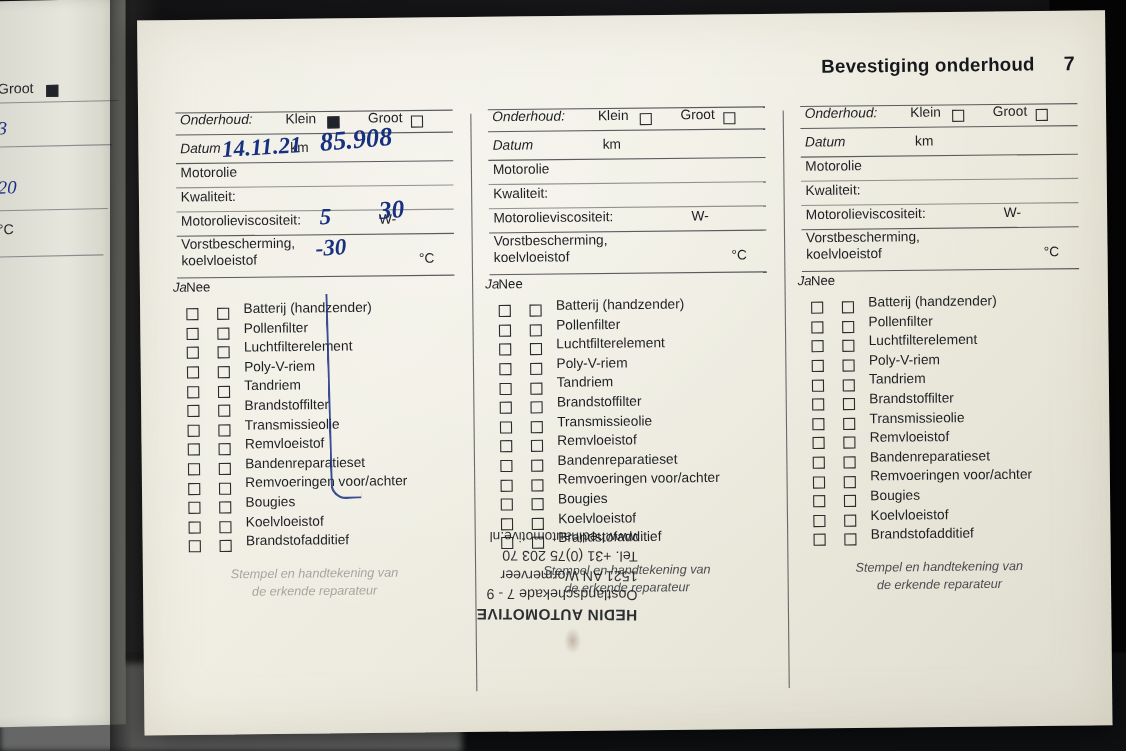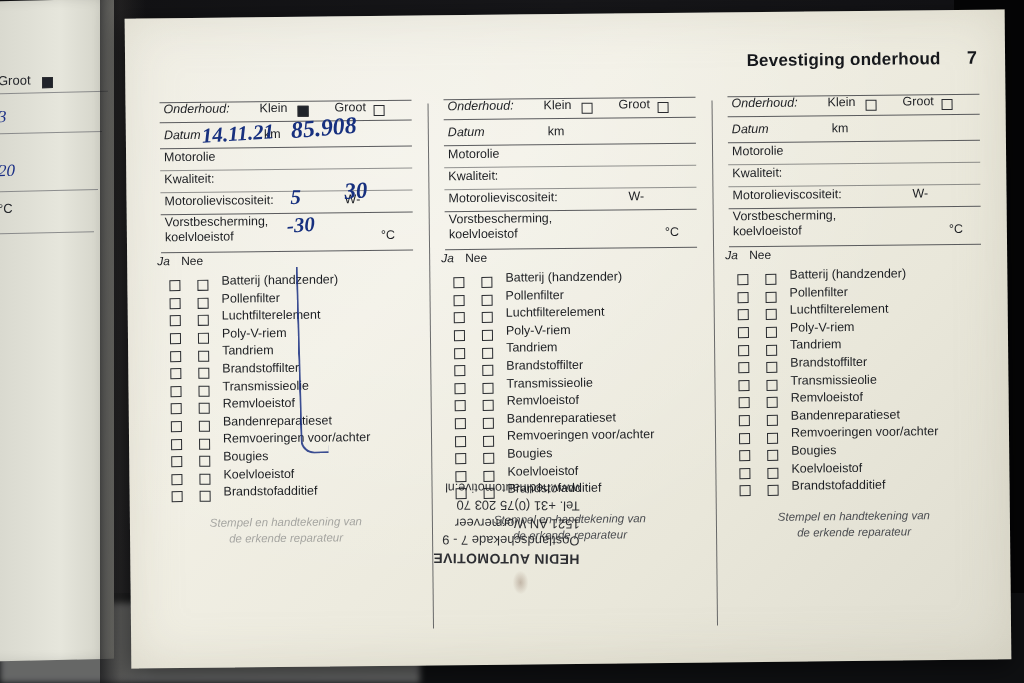--- a/index.html
+++ b/index.html
@@ -61,21 +61,21 @@
   .chk.filled{background:#20232a;}
 
   .list{position:absolute;left:10px;top:0;width:260px;}
   .li{position:relative;height:17.6px;font-size:12.5px;color:#1c1e22;}
   .li .b1{position:absolute;left:6px;top:4px;}
   .li .b2{position:absolute;left:34px;top:4px;}
   .li .t{position:absolute;left:58px;top:0px;}
 
   .janee{position:relative;height:16px;font-size:12px;color:#1c1e22;}
   .janee .ja{position:absolute;left:4px;font-style:italic;}
-  .janee .nee{position:absolute;left:28px;}
+  .janee .nee{position:absolute;left:16px;}
 
   .stamp-note{position:absolute;width:240px;text-align:center;font-size:11.5px;color:#4a4c50;font-style:italic;line-height:1.35;}
 
   
   .hw{position:absolute;font-family:"Liberation Serif",serif;color:#17307f;font-style:italic;}
   .hw.b{font-weight:bold;}
 
   
   .stamp{
     position:absolute;left:150px;top:432px;width:300px;height:120px;

